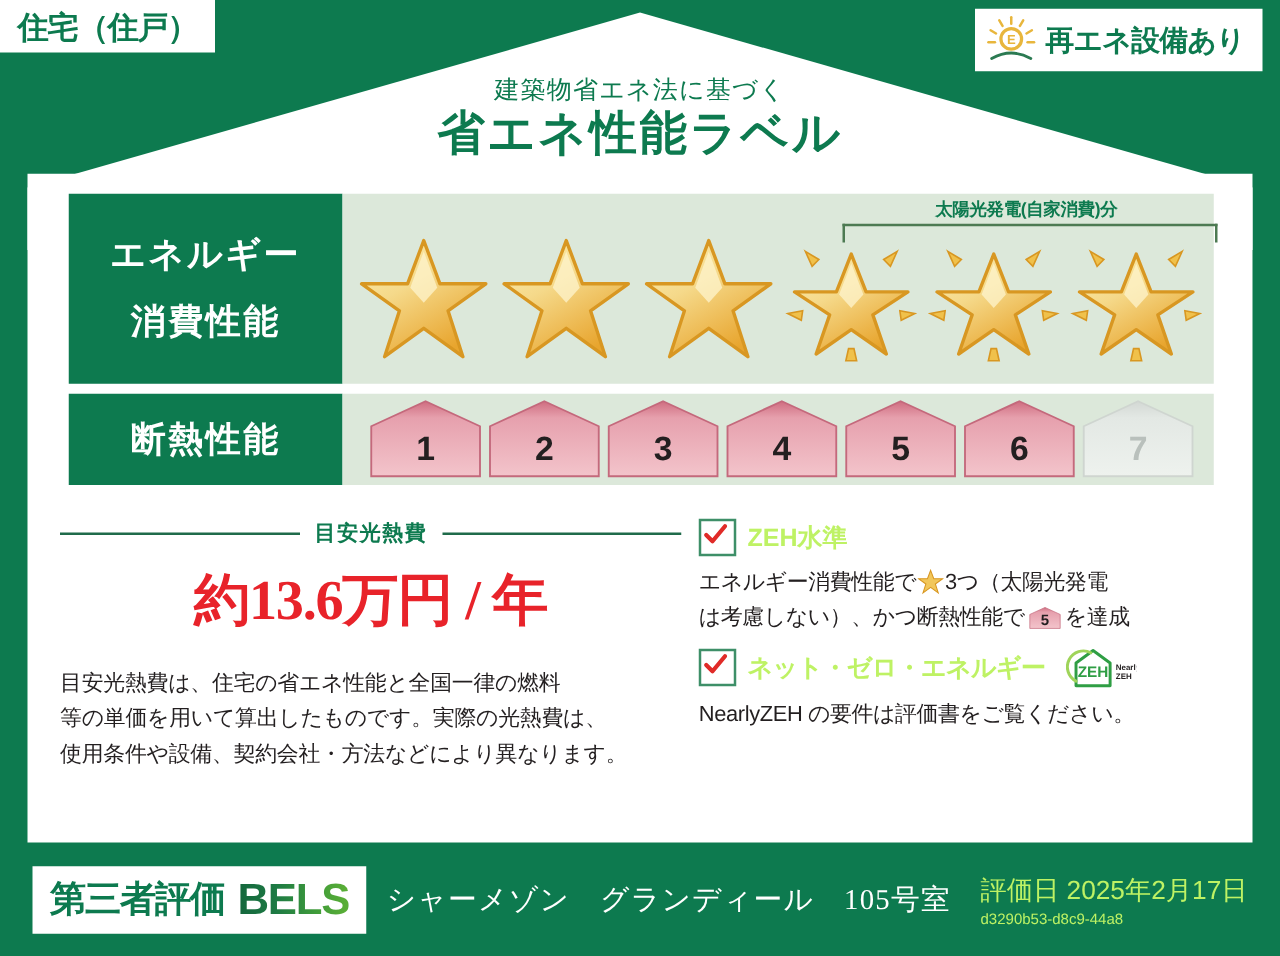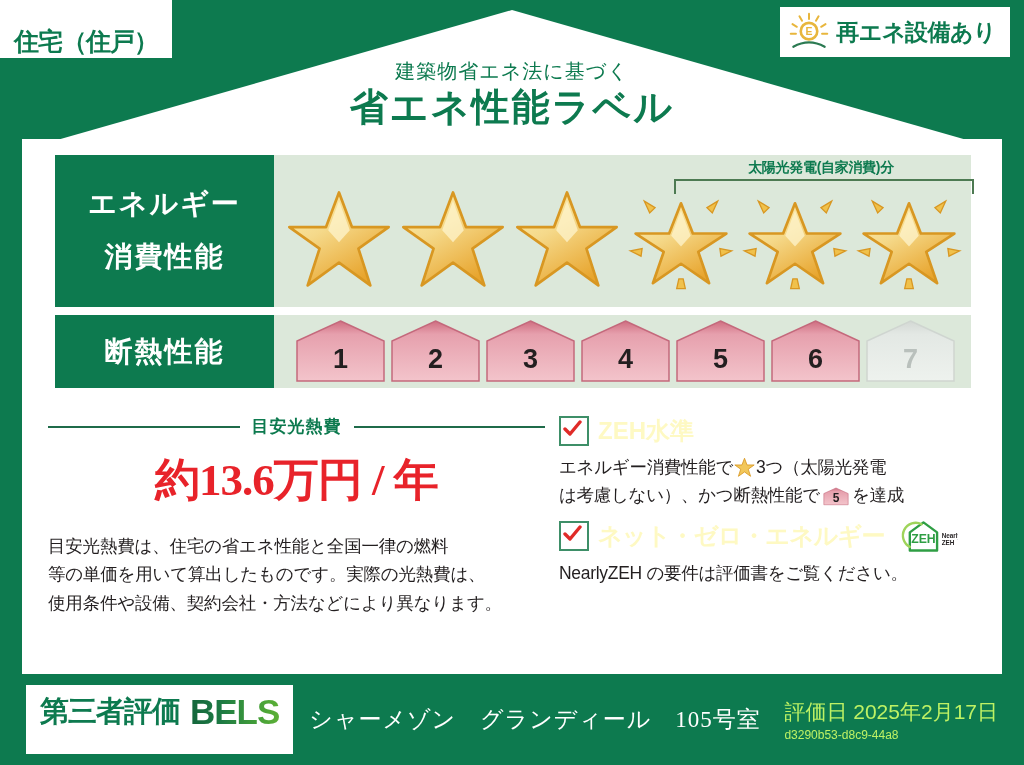--- a/index.html
+++ b/index.html
@@ -10,23 +10,23 @@
   #label{
     position:relative;
     width:1024px;height:765px;
     background:#0d7a4f;
     overflow:hidden;
   }
 
   
   .cat-badge{
     position:absolute;left:0;top:0;
-    width:172px;height:58px;
+    width:172px;height:42px;
     background:#ffffff;
-    display:flex;align-items:flex-end;justify-content:center;
+    display:flex;align-items:center;justify-content:center;
   }
   .cat-badge span{
     font-size:25px;font-weight:bold;color:#0d7a4f;
     letter-spacing:-1px;
   }
 
   
   .renew-badge{
     position:absolute;right:14px;top:7px;
     height:50px;
@@ -189,21 +189,21 @@
   .check-head{
     display:flex;align-items:center;gap:9px;
   }
   .chk{
     width:26px;height:26px;flex:0 0 auto;
     border:2px solid #3e8f68;background:#fff;
     position:relative;
   }
   .chk svg{position:absolute;left:1px;top:1px;width:20px;height:20px;}
   .check-title{
-    font-size:24px;font-weight:bold;color:#fef9c3;
+    font-size:20px;font-weight:bold;color:#bef264;
     letter-spacing:0px;white-space:nowrap;
   }
   .check-title.wide{letter-spacing:-0.5px;}
   .zeh-logo{width:60px;height:34px;flex:0 0 auto;margin-left:4px;}
   .check-desc{
     margin-top:6px;
     font-size:17.5px;color:#231f20;
     line-height:1.6;letter-spacing:-0.3px;
   }
   .check-desc div{white-space:nowrap;display:flex;align-items:center;}
@@ -216,21 +216,21 @@
 
   
   .footer{
     position:absolute;left:0;bottom:0;width:1024px;height:91px;
     z-index:4;
     display:flex;align-items:center;
   }
   .bels-badge{
     margin-left:26px;
     background:#ffffff;
-    padding:7px 14px 22px 14px;
+    padding:7px 14px 7px 14px;
     display:flex;align-items:center;gap:10px;
   }
   .bels-jp{
     font-size:29px;font-weight:bold;color:#0d7a4f;letter-spacing:-1px;
   }
   .bels-en{
     font-size:35px;font-weight:bold;letter-spacing:-1px;
     background:linear-gradient(90deg,#14663c 0%,#1d7a44 35%,#3f9b3a 70%,#5cb036 100%);
     -webkit-background-clip:text;background-clip:text;color:transparent;
   }

